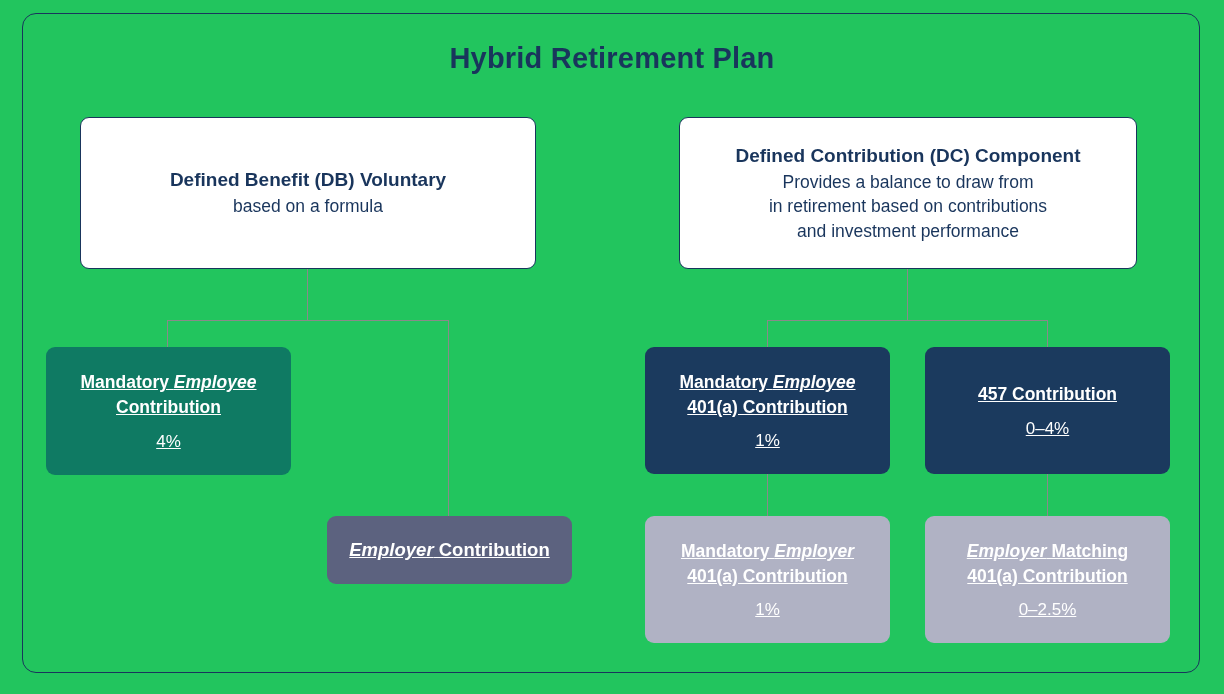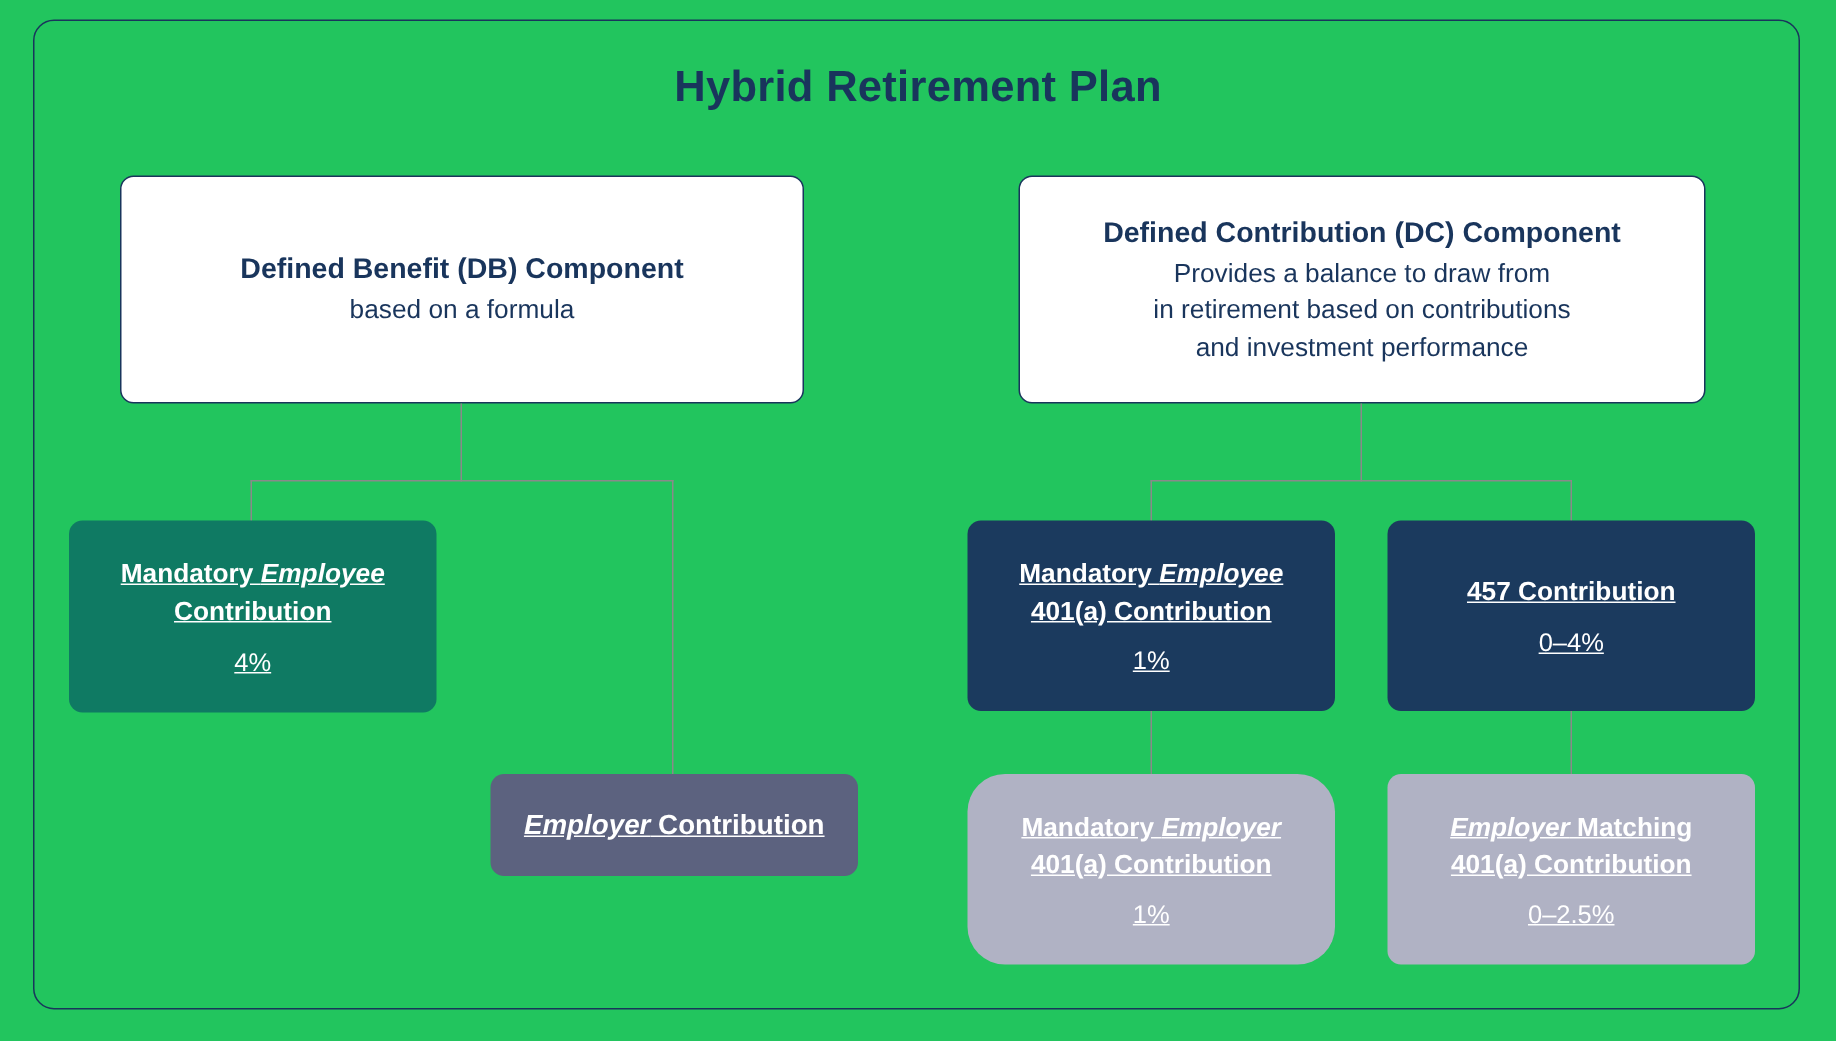--- a/index.html
+++ b/index.html
@@ -102,21 +102,21 @@
 </head>
 <body>
 
 <div id="page">
 
   <div class="frame"></div>
 
   <div class="title">Hybrid Retirement Plan</div>
 
   <div class="box box-outline" style="left:80px; top:117px; width:456px; height:152px;">
-    <div class="box-head">Defined Benefit (DB) Component</div>
+    <div class="box-head">Defined Benefit (DB) Voluntary</div>
     <div class="box-sub">based on a formula</div>
   </div>
 
   <div class="line vline" style="left:307px; top:269px; height:52px;"></div>
   <div class="line hline" style="left:167px; top:320px; width:282px;"></div>
   <div class="line vline" style="left:167px; top:320px; height:28px;"></div>
   <div class="line vline" style="left:448px; top:320px; height:196px;"></div>
 
   <div class="box green" style="left:46px; top:347px; width:245px; height:128px;">
     <div class="chip-line b box-filled">
@@ -152,21 +152,21 @@
     </div>
     <div class="chip-line b box-filled">401(a) Contribution</div>
     <div class="chip-val box-filled">1%</div>
   </div>
 
   <div class="box navy" style="left:925px; top:347px; width:245px; height:127px;">
     <div class="chip-line b box-filled">457 Contribution</div>
     <div class="chip-val box-filled">0–4%</div>
   </div>
 
-  <div class="box gray" style="left:645px; top:516px; width:245px; height:127px;border-radius:25px;">
+  <div class="box gray" style="left:645px; top:516px; width:245px; height:127px;">
     <div class="chip-line b box-filled">
       <span>Mandatory </span><em>Employer</em>
     </div>
     <div class="chip-line b box-filled">401(a) Contribution</div>
     <div class="chip-val box-filled">1%</div>
   </div>
 
   <div class="box gray" style="left:925px; top:516px; width:245px; height:127px;">
     <div class="chip-line b box-filled">
       <em>Employer</em><span> Matching</span>

